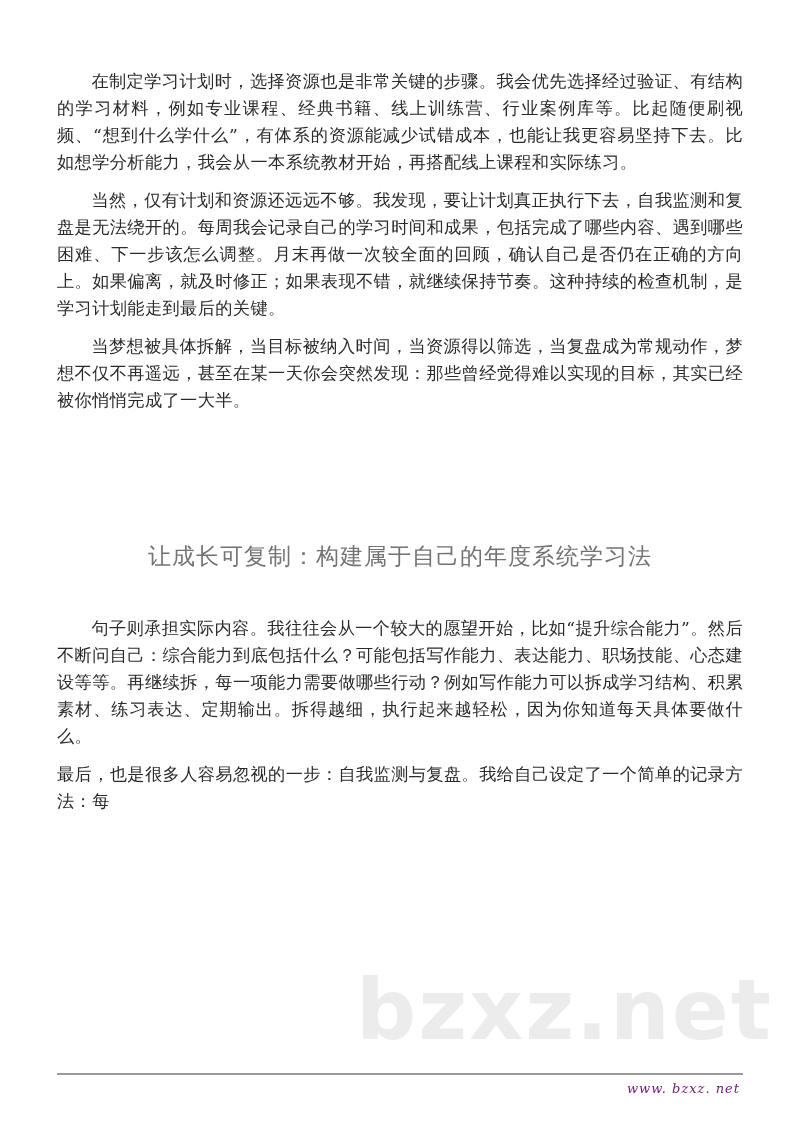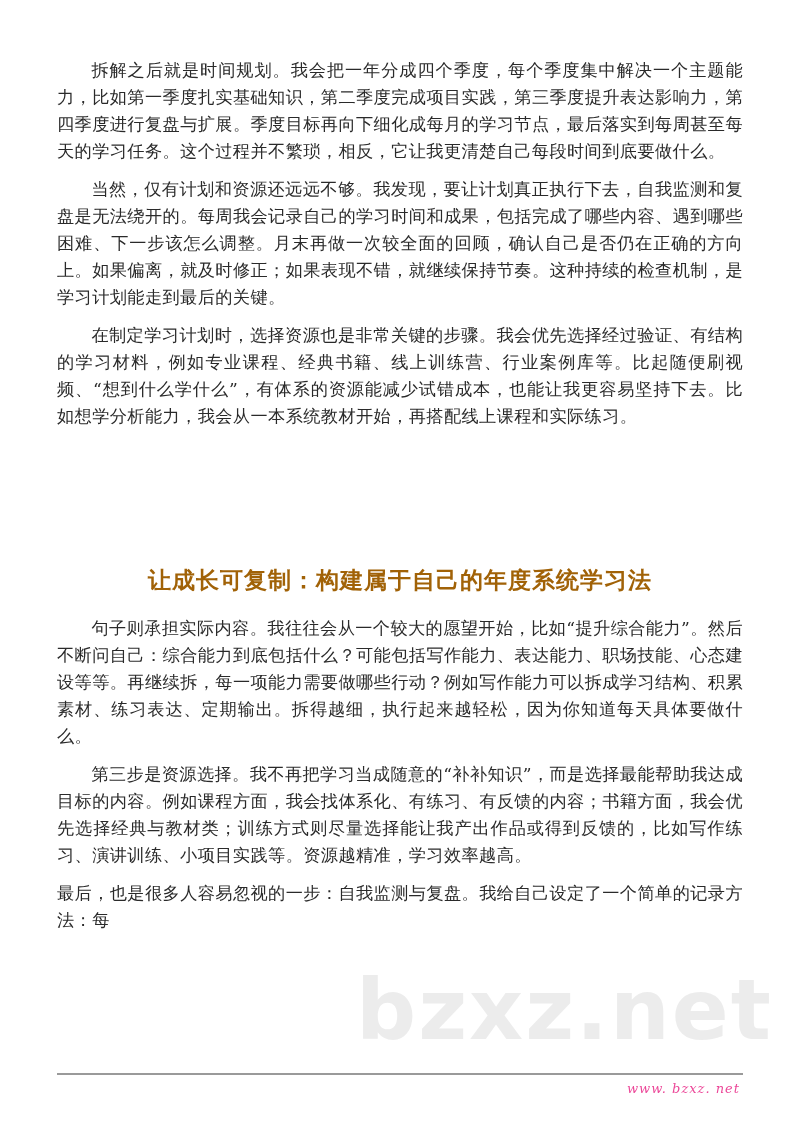--- a/index.html
+++ b/index.html
@@ -2,40 +2,39 @@
 <html><head>
   <meta charset="utf-8">
   <style>
     html, body { margin: 0; padding: 0; background: #ffffff; }
     body { width: 800px; height: 1131px; position: relative; overflow: hidden; font-family: "DejaVu Serif", "Liberation Serif", serif; color: #2a2a2a; }
     .page { position: absolute; left: 57px; top: 57px; width: 686px; }
     p { margin: 0; font-size: 17.2px; line-height: 27px; text-align: justify; letter-spacing: 0.4px; }
     p.indent { text-indent: 2em; }
     .gap { margin-top: 11px; }
     .block1 { position: absolute; left: 0; top: 0; width: 686px; }
-    .heading { position: absolute; top: 508px; left: 0; width: 686px; text-align: center; font-family: "DejaVu Sans", "Liberation Sans", sans-serif; font-weight: bold; font-size: 23px; color: #a16207; letter-spacing: 1px; }
+    .heading { position: absolute; top: 484px; left: 0; width: 686px; text-align: center; font-family: "DejaVu Sans", "Liberation Sans", sans-serif; font-weight: normal; font-size: 23px; color: #737373; letter-spacing: 1px; }
     .block2 { position: absolute; left: 0; top: 547px; width: 686px; }
     .rule { position: absolute; left: 57px; top: 1073px; width: 686px; height: 2px; background: #9a9a9a; }
-    .footer { position: absolute; top: 1081px; right: 60px; font-family: "DejaVu Serif", "Liberation Serif", serif; font-style: italic; font-size: 13px; color: #ec4899; letter-spacing: 1px; }
+    .footer { position: absolute; top: 1081px; right: 60px; font-family: "DejaVu Serif", "Liberation Serif", serif; font-style: italic; font-size: 13px; color: #701a75; letter-spacing: 1px; }
     .watermark { position: absolute; left: 356px; top: 968px; font-family: "DejaVu Sans", "Liberation Sans", sans-serif; font-weight: bold; font-size: 84px; color: rgba(200,200,200,0.35); letter-spacing: 2px; pointer-events: none; line-height: 1; }
   </style>
 </head>
 <body>
 
 <div class="page">
   <div class="block1">
-    <p class="indent">拆解之后就是时间规划。我会把一年分成四个季度，每个季度集中解决一个主题能力，比如第一季度扎实基础知识，第二季度完成项目实践，第三季度提升表达影响力，第四季度进行复盘与扩展。季度目标再向下细化成每月的学习节点，最后落实到每周甚至每天的学习任务。这个过程并不繁琐，相反，它让我更清楚自己每段时间到底要做什么。</p>
+    <p class="indent gap">在制定学习计划时，选择资源也是非常关键的步骤。我会优先选择经过验证、有结构的学习材料，例如专业课程、经典书籍、线上训练营、行业案例库等。比起随便刷视频、“想到什么学什么”，有体系的资源能减少试错成本，也能让我更容易坚持下去。比如想学分析能力，我会从一本系统教材开始，再搭配线上课程和实际练习。</p>
     <p class="indent gap">当然，仅有计划和资源还远远不够。我发现，要让计划真正执行下去，自我监测和复盘是无法绕开的。每周我会记录自己的学习时间和成果，包括完成了哪些内容、遇到哪些困难、下一步该怎么调整。月末再做一次较全面的回顾，确认自己是否仍在正确的方向上。如果偏离，就及时修正；如果表现不错，就继续保持节奏。这种持续的检查机制，是学习计划能走到最后的关键。</p>
-    <p class="indent gap">在制定学习计划时，选择资源也是非常关键的步骤。我会优先选择经过验证、有结构的学习材料，例如专业课程、经典书籍、线上训练营、行业案例库等。比起随便刷视频、“想到什么学什么”，有体系的资源能减少试错成本，也能让我更容易坚持下去。比如想学分析能力，我会从一本系统教材开始，再搭配线上课程和实际练习。</p>
+    <p class="indent gap">当梦想被具体拆解，当目标被纳入时间，当资源得以筛选，当复盘成为常规动作，梦想不仅不再遥远，甚至在某一天你会突然发现：那些曾经觉得难以实现的目标，其实已经被你悄悄完成了一大半。</p>
   </div>
 
   <div class="heading">让成长可复制：构建属于自己的年度系统学习法</div>
 
   <div class="block2">
     <p class="indent gap">句子则承担实际内容。我往往会从一个较大的愿望开始，比如“提升综合能力”。然后不断问自己：综合能力到底包括什么？可能包括写作能力、表达能力、职场技能、心态建设等等。再继续拆，每一项能力需要做哪些行动？例如写作能力可以拆成学习结构、积累素材、练习表达、定期输出。拆得越细，执行起来越轻松，因为你知道每天具体要做什么。</p>
-    <p class="indent gap">第三步是资源选择。我不再把学习当成随意的“补补知识”，而是选择最能帮助我达成目标的内容。例如课程方面，我会找体系化、有练习、有反馈的内容；书籍方面，我会优先选择经典与教材类；训练方式则尽量选择能让我产出作品或得到反馈的，比如写作练习、演讲训练、小项目实践等。资源越精准，学习效率越高。</p>
     <p class="gap">最后，也是很多人容易忽视的一步：自我监测与复盘。我给自己设定了一个简单的记录方法：每</p>
   </div>
 </div>
 
 <div class="watermark">bzxz.net</div>
 <div class="rule"></div>
 <div class="footer">www. bzxz. net</div>
 
 </body></html>

